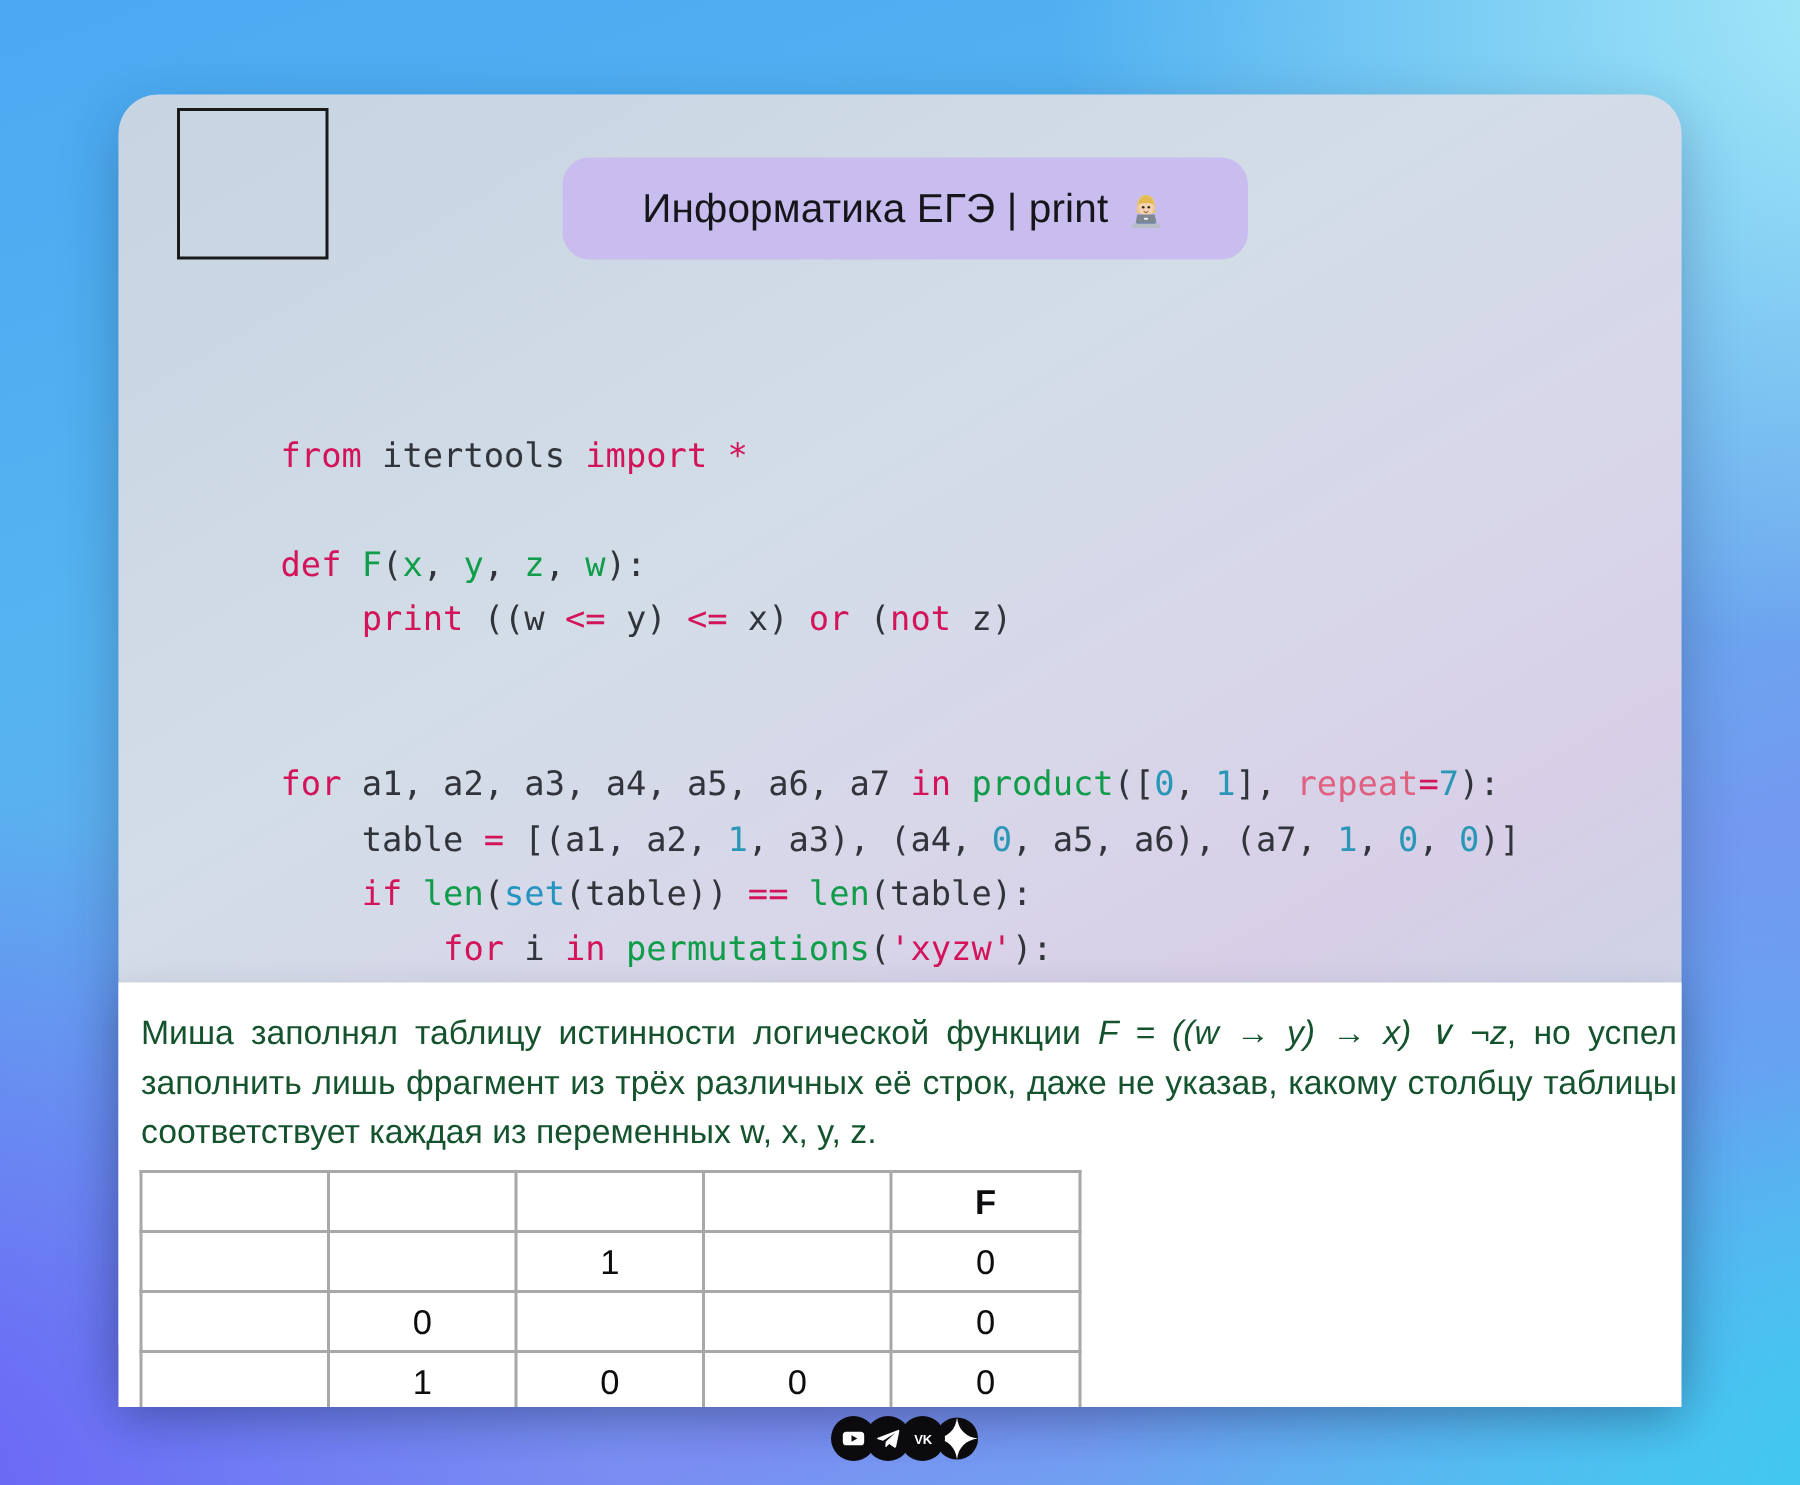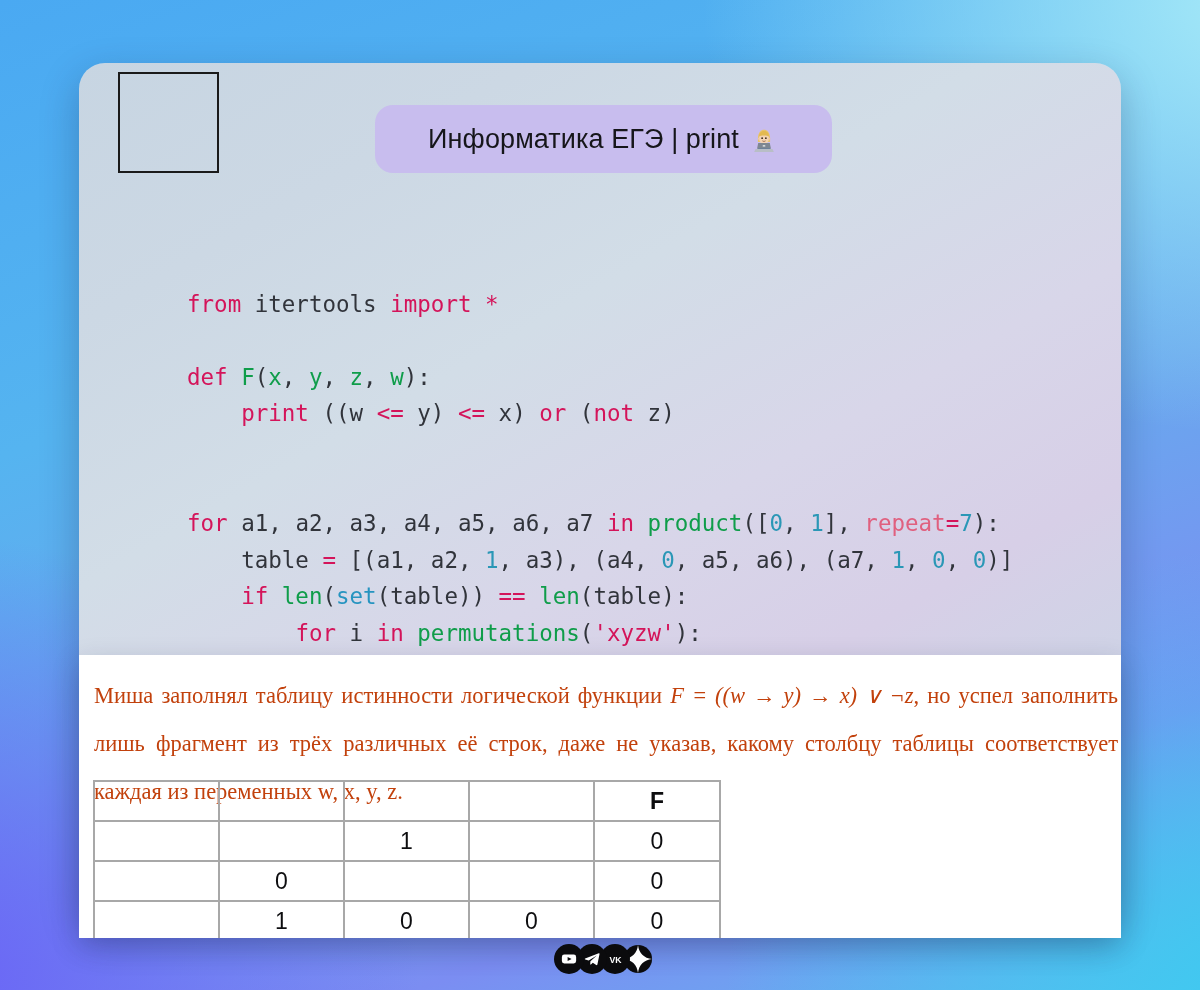--- a/index.html
+++ b/index.html
@@ -153,24 +153,24 @@
     background: #ffffff;
     box-shadow: 0 10px 26px rgba(20,30,70,0.22);
     z-index: 7;
     overflow: hidden;
   }
   #problem-text {
     position: absolute;
     left: 15px;
     top: 17px;
     width: 1024px;
-    font-family: Liberation Serif, serif;
+    font-family: Liberation Sans, sans-serif;
     font-size: 22.5px;
-    line-height: 48px;
-    color: #c2410c;
+    line-height: 33px;
+    color: #14532d;
     text-align: justify;
     text-align-last: left;
   }
   .ital { font-style: italic; }
 
   
   #truth-table {
     position: absolute;
     left: 14px;
     top: 125px;

